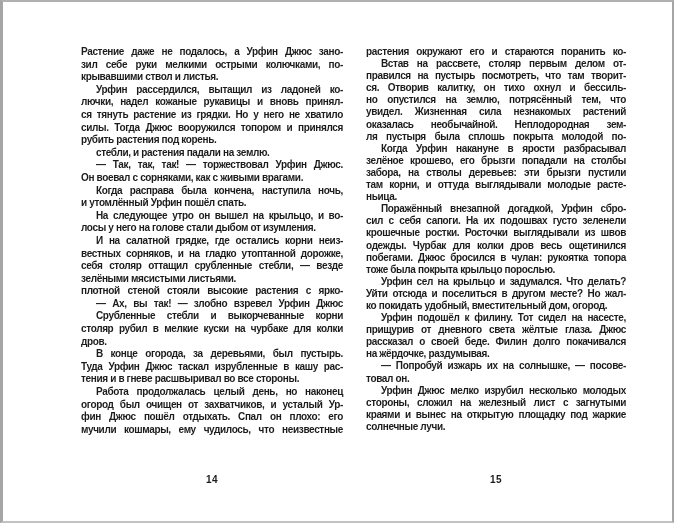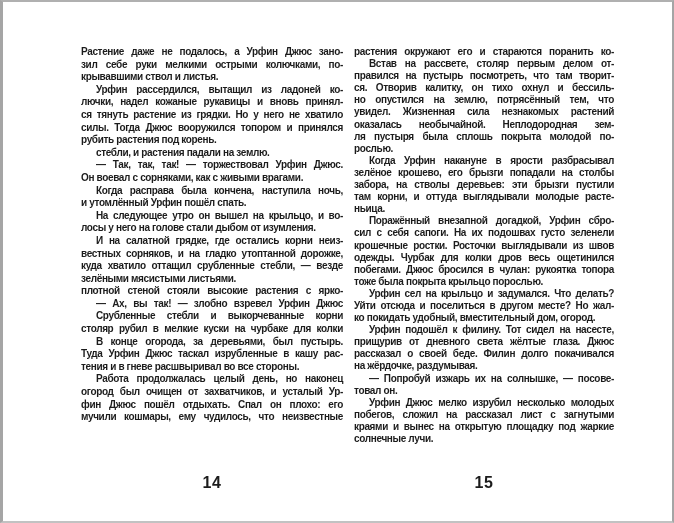--- a/index.html
+++ b/index.html
@@ -18,42 +18,42 @@
     border-top: 2px solid #b0b0b0;
     border-right: 2px solid #a5a5a5;
     border-bottom: 2px solid #c2c2c2;
   }
   .page {
     position: absolute;
     top: 44px;
     height: 450px;
   }
   .page.left  { left: 54px;  width: 262px; margin-left: 24px; }
-  .page.right { left: 351px; width: 260px; }
+  .page.right { left: 363px; width: 260px; }
   .text {
     color: #1c1c1c;
     font-size: 10px;
     font-weight: bold;
     letter-spacing: -0.35px;
   }
   .line {
     text-align: justify;
     text-align-last: justify;
     line-height: 12.6px;
     white-space: normal;
   }
   .page.right .line { line-height: 12.1px; }
   .line.last { text-align-last: left; }
   .para.indent .line:first-child { text-indent: 15px; }
   .pagenum {
     position: absolute;
     top: 428px; left: 0; right: 0;
     text-align: center;
     color: #1c1c1c;
-    font-size: 16px;
+    font-size: 10px;
     font-weight: bold;
     letter-spacing: 0.5px;
   }
 </style>
 </head>
 <body>
 
 <div class="spread">
 
   <section class="page left">
@@ -81,30 +81,31 @@
           <div class="line">Когда расправа была кончена, наступила ночь,</div>
           <div class="line last">и утомлённый Урфин пошёл спать.</div>
         </div>
         <div class="para indent">
           <div class="line">На следующее утро он вышел на крыльцо, и во-</div>
           <div class="line last">лосы у него на голове стали дыбом от изумления.</div>
         </div>
         <div class="para indent">
           <div class="line">И на салатной грядке, где остались корни неиз-</div>
           <div class="line">вестных сорняков, и на гладко утоптанной дорожке,</div>
-          <div class="line">куда хватило оттащил срубленные стебли, — везде</div>
+          <div class="line">себя столяр оттащил срубленные стебли, — везде</div>
           <div class="line last">зелёными мясистыми листьями.</div>
           <div class="line">плотной стеной стояли высокие растения с ярко-</div>
         </div>
         <div class="para indent">
           <div class="line">— Ах, вы так! — злобно взревел Урфин Джюс</div>
         </div>
         <div class="para indent">
           <div class="line">Срубленные стебли и выкорчеванные корни</div>
           <div class="line">столяр рубил в мелкие куски на чурбаке для колки</div>
+          <div class="line last">дров.</div>
         </div>
         <div class="para indent">
           <div class="line">В конце огорода, за деревьями, был пустырь.</div>
           <div class="line">Туда Урфин Джюс таскал изрубленные в кашу рас-</div>
           <div class="line last">тения и в гневе расшвыривал во все стороны.</div>
         </div>
         <div class="para indent">
           <div class="line">Работа продолжалась целый день, но наконец</div>
           <div class="line">огород был очищен от захватчиков, и усталый Ур-</div>
           <div class="line">фин Джюс пошёл отдыхать. Спал он плохо: его</div>
@@ -120,21 +121,20 @@
           <div class="line">растения окружают его и стараются поранить ко-</div>
         </div>
         <div class="para indent">
           <div class="line">Встав на рассвете, столяр первым делом от-</div>
           <div class="line">правился на пустырь посмотреть, что там творит-</div>
           <div class="line">ся. Отворив калитку, он тихо охнул и бессиль-</div>
           <div class="line">но опустился на землю, потрясённый тем, что</div>
           <div class="line">увидел. Жизненная сила незнакомых растений</div>
           <div class="line">оказалась необычайной. Неплодородная зем-</div>
           <div class="line">ля пустыря была сплошь покрыта молодой по-</div>
-          <div class="line last">рослью.</div>
         </div>
         <div class="para indent">
           <div class="line">Когда Урфин накануне в ярости разбрасывал</div>
           <div class="line">зелёное крошево, его брызги попадали на столбы</div>
           <div class="line">забора, на стволы деревьев: эти брызги пустили</div>
           <div class="line">там корни, и оттуда выглядывали молодые расте-</div>
           <div class="line last">ньица.</div>
         </div>
         <div class="para indent">
           <div class="line">Поражённый внезапной догадкой, Урфин сбро-</div>
@@ -154,21 +154,21 @@
           <div class="line">прищурив от дневного света жёлтые глаза. Джюс</div>
           <div class="line">рассказал о своей беде. Филин долго покачивался</div>
           <div class="line last">на жёрдочке, раздумывая.</div>
         </div>
         <div class="para indent">
           <div class="line">— Попробуй изжарь их на солнышке, — посове-</div>
           <div class="line last">товал он.</div>
         </div>
         <div class="para indent">
           <div class="line">Урфин Джюс мелко изрубил несколько молодых</div>
-          <div class="line">побегов, сложил на рассказал лист с загнутыми</div>
+          <div class="line">стороны, сложил на железный лист с загнутыми</div>
           <div class="line">краями и вынес на открытую площадку под жаркие</div>
           <div class="line last">солнечные лучи.</div>
         </div>
       </div>
     <div class="pagenum">15</div>
   </section>
 
 </div>
 
 </body></html>

